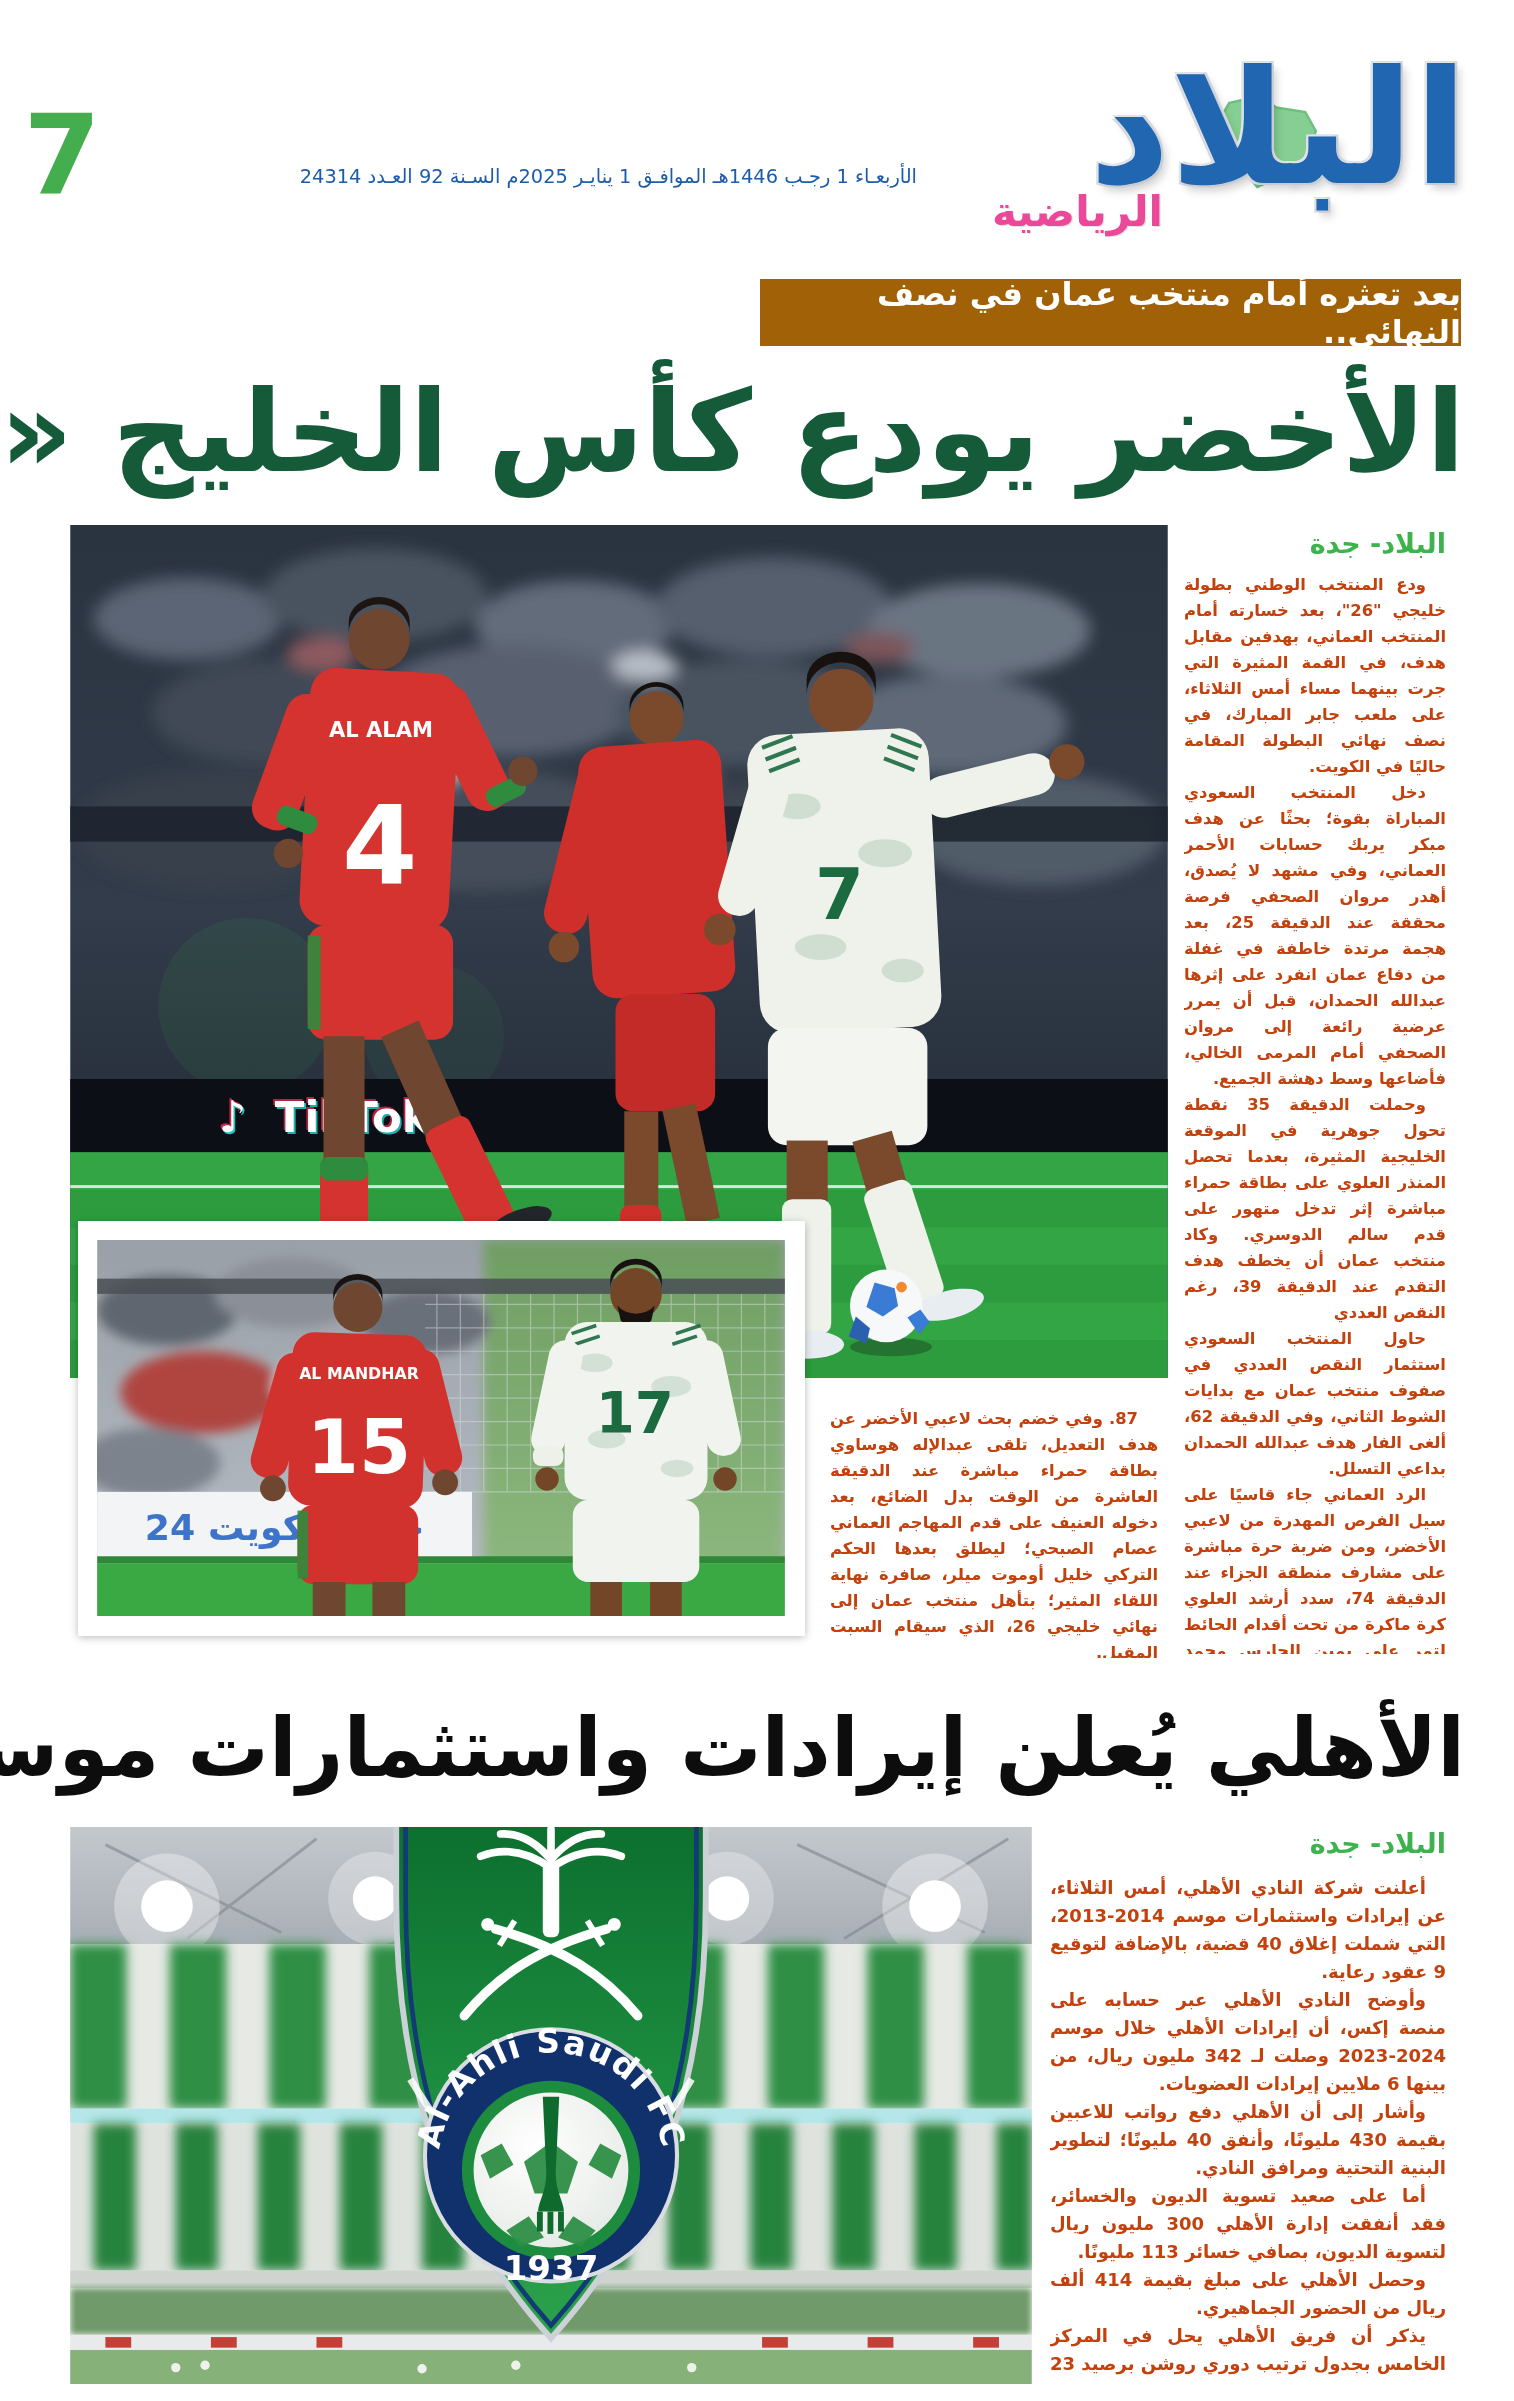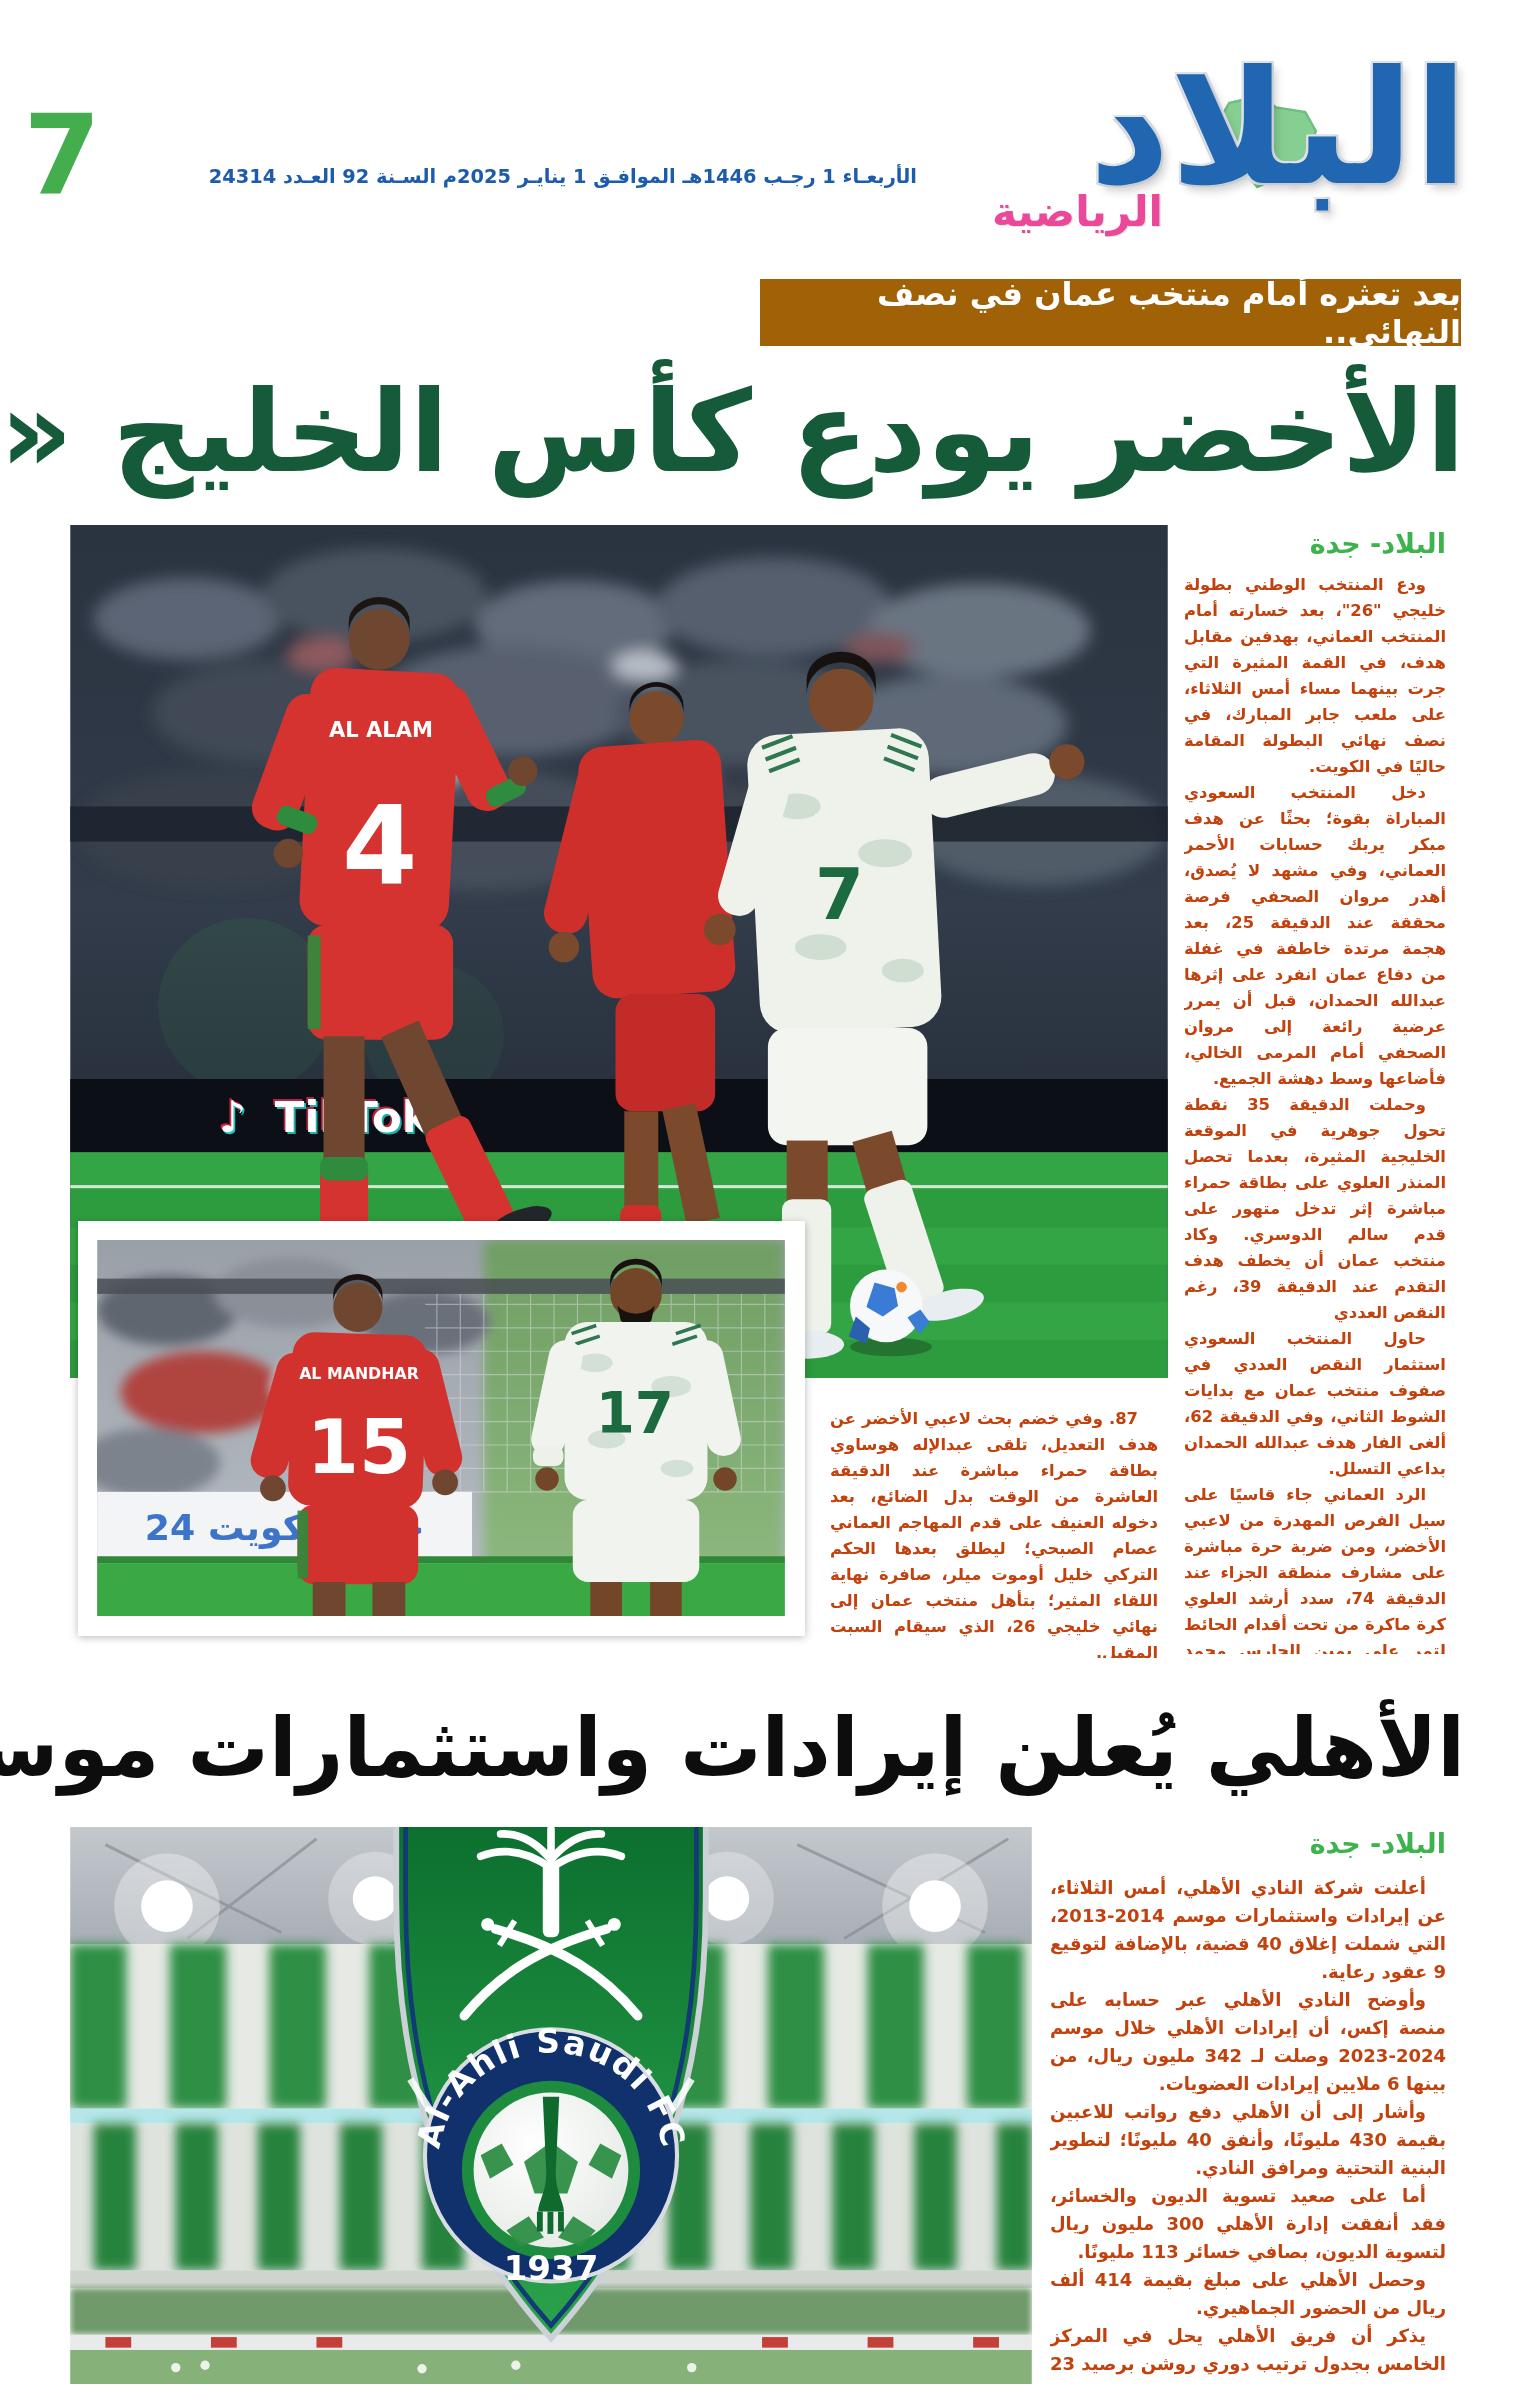--- a/index.html
+++ b/index.html
@@ -3,21 +3,21 @@
 <meta charset="utf-8">
 <style>
   html,body{margin:0;padding:0;}
   body{
     width:1515px;height:2401px;position:relative;background:#ffffff;
     font-family:"DejaVu Sans",sans-serif;overflow:hidden;
   }
   .abs{position:absolute;}
   
   #page-number{left:23.5px;top:99px;font-size:111px;line-height:1;font-weight:bold;color:#44ad4e;}
-  #dateline{right:598px;top:165px;font-size:19.4px;font-weight:bold;color:#1d5cab;
+  #dateline{right:598px;top:165px;font-size:19.4px;font-weight:normal;color:#1d5cab;
     direction:rtl;white-space:nowrap;letter-spacing:0.6px;}
   #logo{right:47px;top:76px;width:457px;height:170px;}
   #logo-map{position:absolute;right:144px;top:16.4px;width:117px;height:100px;}
   #brand-name{position:absolute;right:0;top:-27px;font-size:158px;line-height:1;font-weight:bold;color:#2166b1;
     direction:rtl;text-shadow:2.3px 2.3px 0 #c8cdd4,-2.3px -2.3px 0 #dfe3e8,2.3px -2.3px 0 #d4d8de,-2.3px 2.3px 0 #d4d8de,4.7px 5.9px 8.2px rgba(0,0,0,.18);}
   #brand-section{position:absolute;right:305px;top:111px;font-size:42px;font-weight:bold;color:#ec4899;direction:rtl;
     text-shadow:1.2px 1.2px 0 #e2e6e2;}
   
   #kicker{left:760px;top:279px;width:701px;height:67px;background:#a16207;color:#ffffff;
     display:flex;align-items:center;justify-content:center;font-size:32px;font-weight:bold;direction:rtl;}

